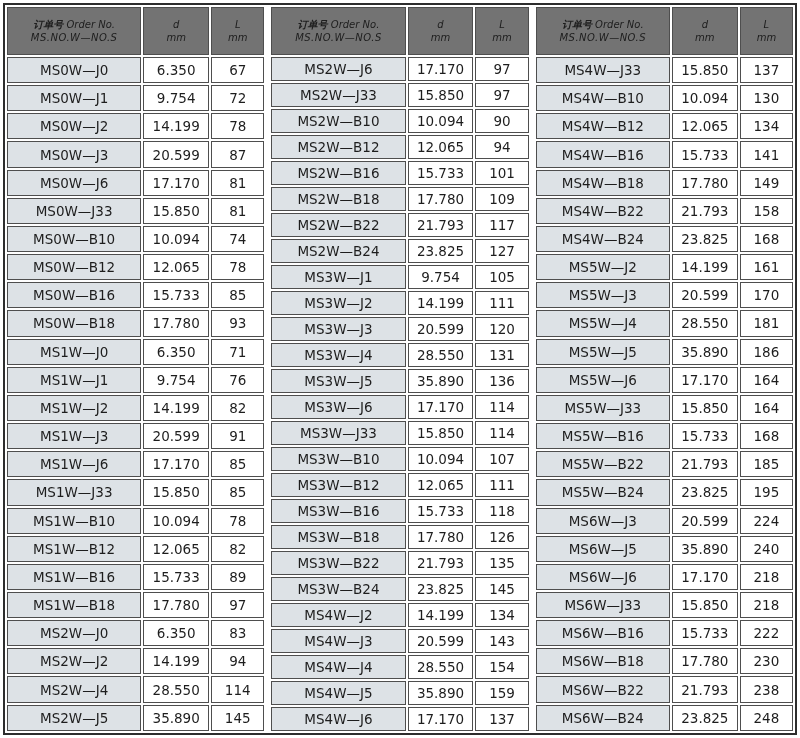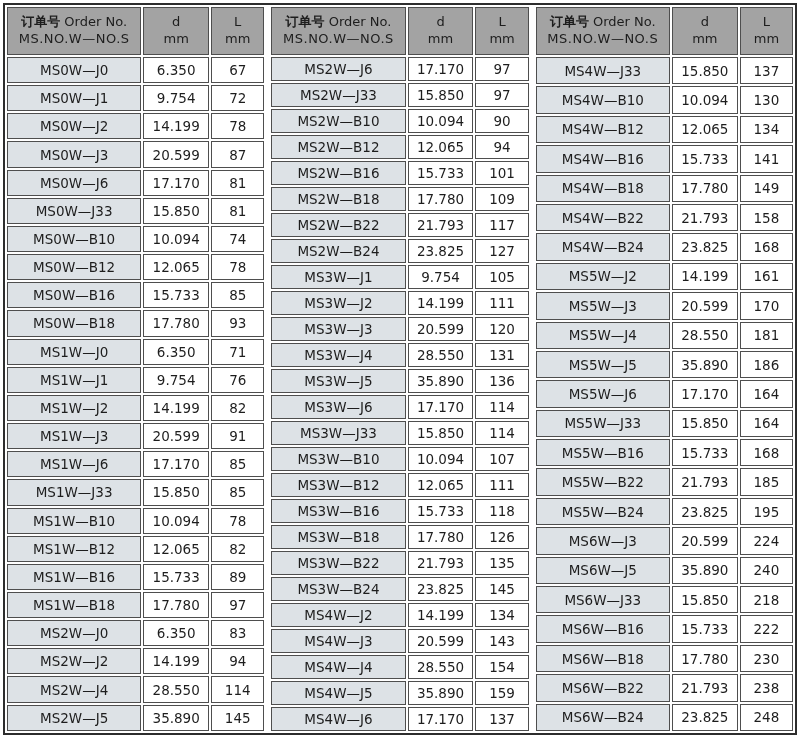--- a/index.html
+++ b/index.html
@@ -31,25 +31,26 @@
   th, td {
     border: 1px solid #4e4e4e;
     text-align: center;
     vertical-align: middle;
     color: #1d1d1d;
     padding: 0;
     overflow: hidden;
     white-space: nowrap;
   }
   th {
-    background: #a3a3a3;
+    background: #737373;
     height: 46px;
     font-weight: 400;
-    font-size: 13px;
+    font-size: 10px;
     line-height: 1.3;
+    font-style: italic;
   }
   th .zh { font-weight: 700; }
   th .sub { letter-spacing: 0.5px; }
   td {
     background: #ffffff;
     height: 22px;
     font-size: 13.5px;
   }
   td.order { background: #dde2e6; }
   col.c-order { width: 53%; }
@@ -470,20 +471,25 @@
           <td class="order">MS6W—J3</td>
           <td>20.599</td>
           <td>224</td>
         </tr>
         <tr>
           <td class="order">MS6W—J5</td>
           <td>35.890</td>
           <td>240</td>
         </tr>
         <tr>
+          <td class="order">MS6W—J6</td>
+          <td>17.170</td>
+          <td>218</td>
+        </tr>
+        <tr>
           <td class="order">MS6W—J33</td>
           <td>15.850</td>
           <td>218</td>
         </tr>
         <tr>
           <td class="order">MS6W—B16</td>
           <td>15.733</td>
           <td>222</td>
         </tr>
         <tr>

